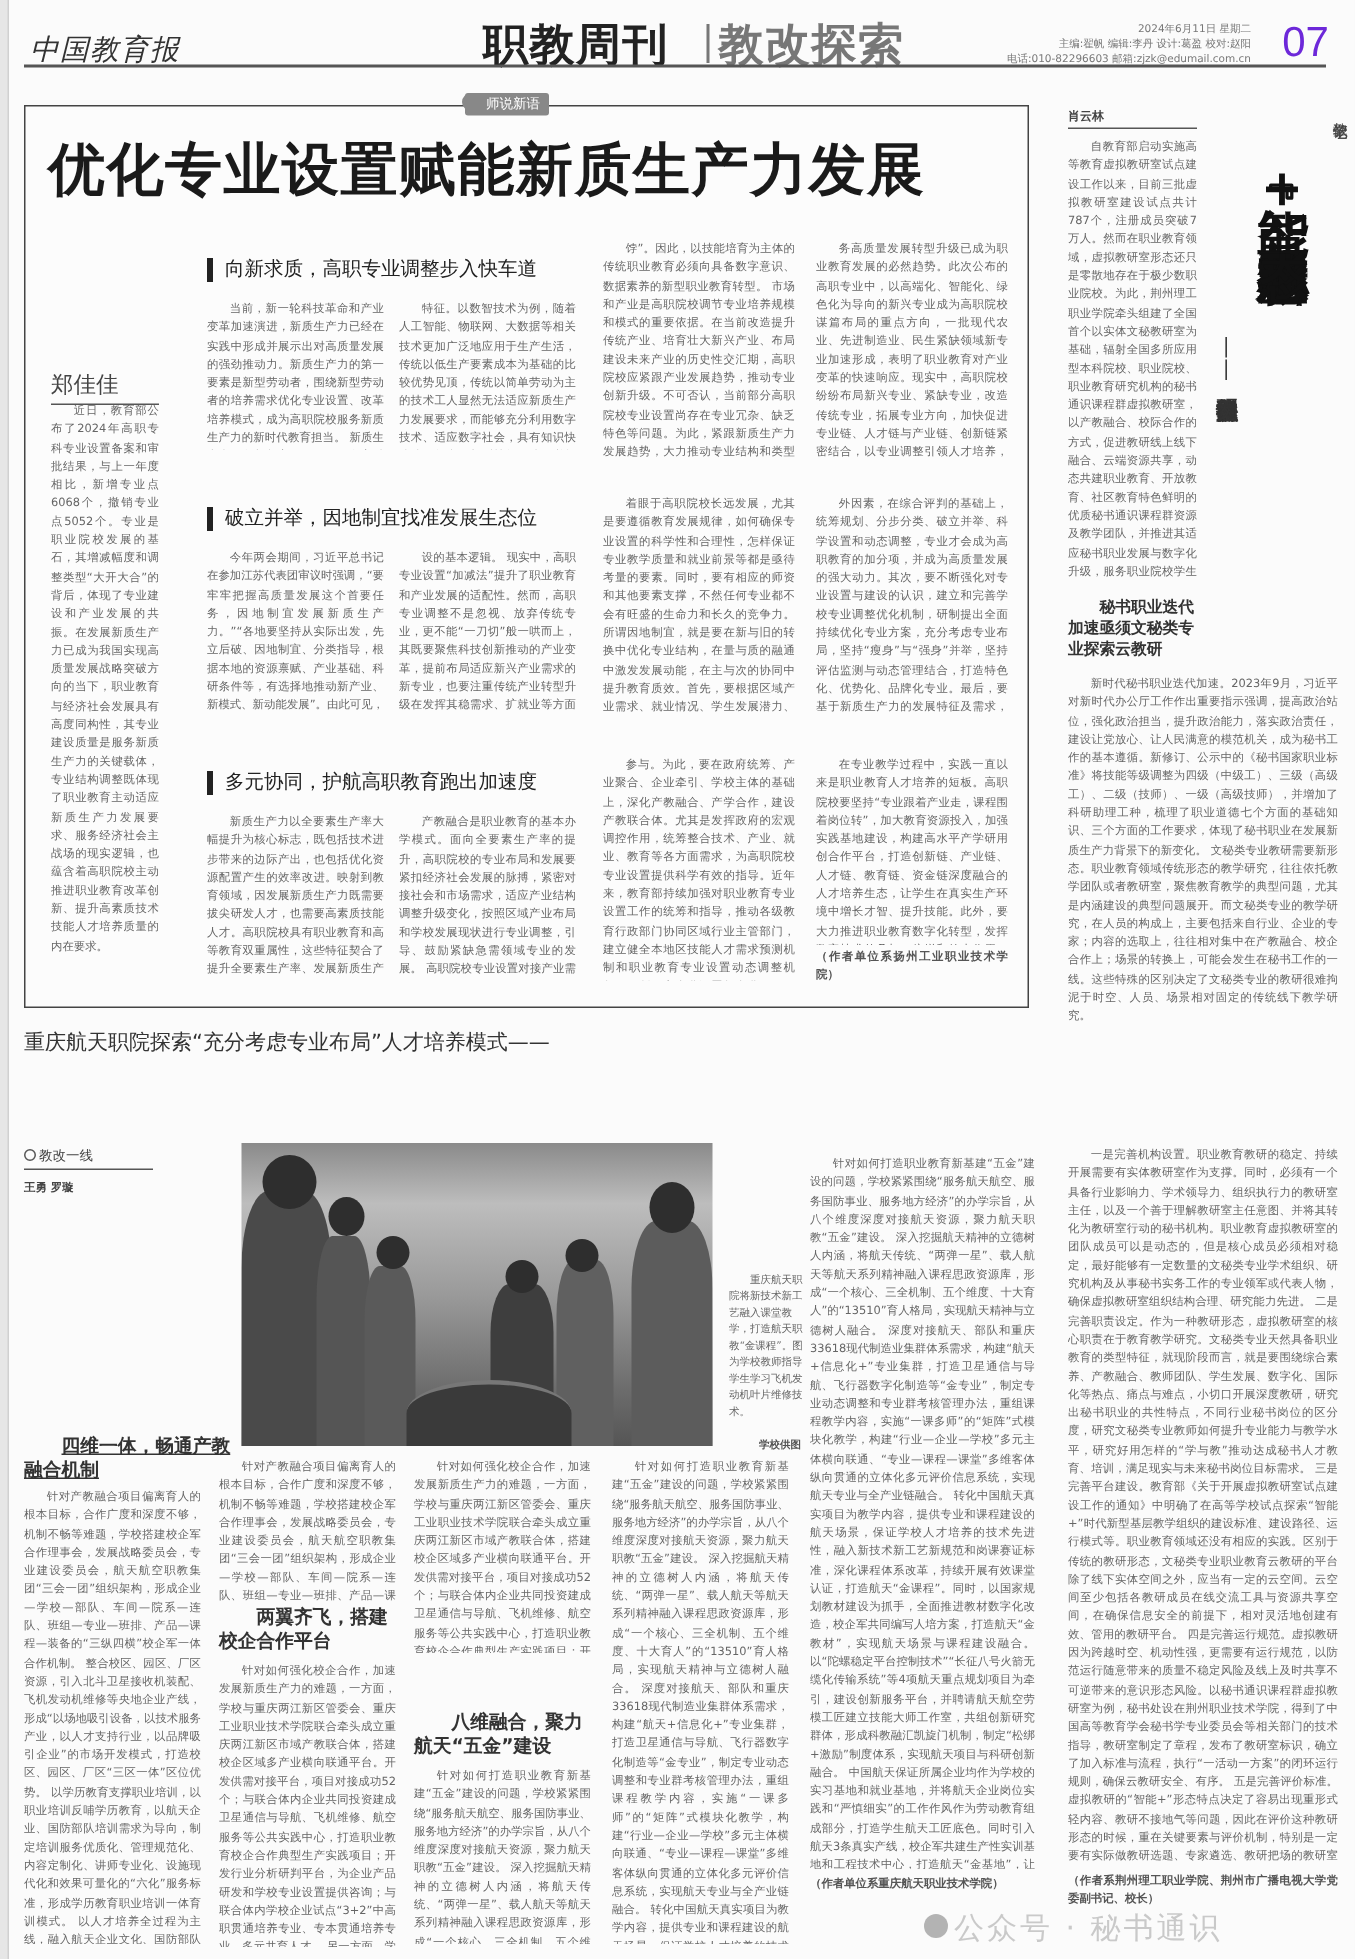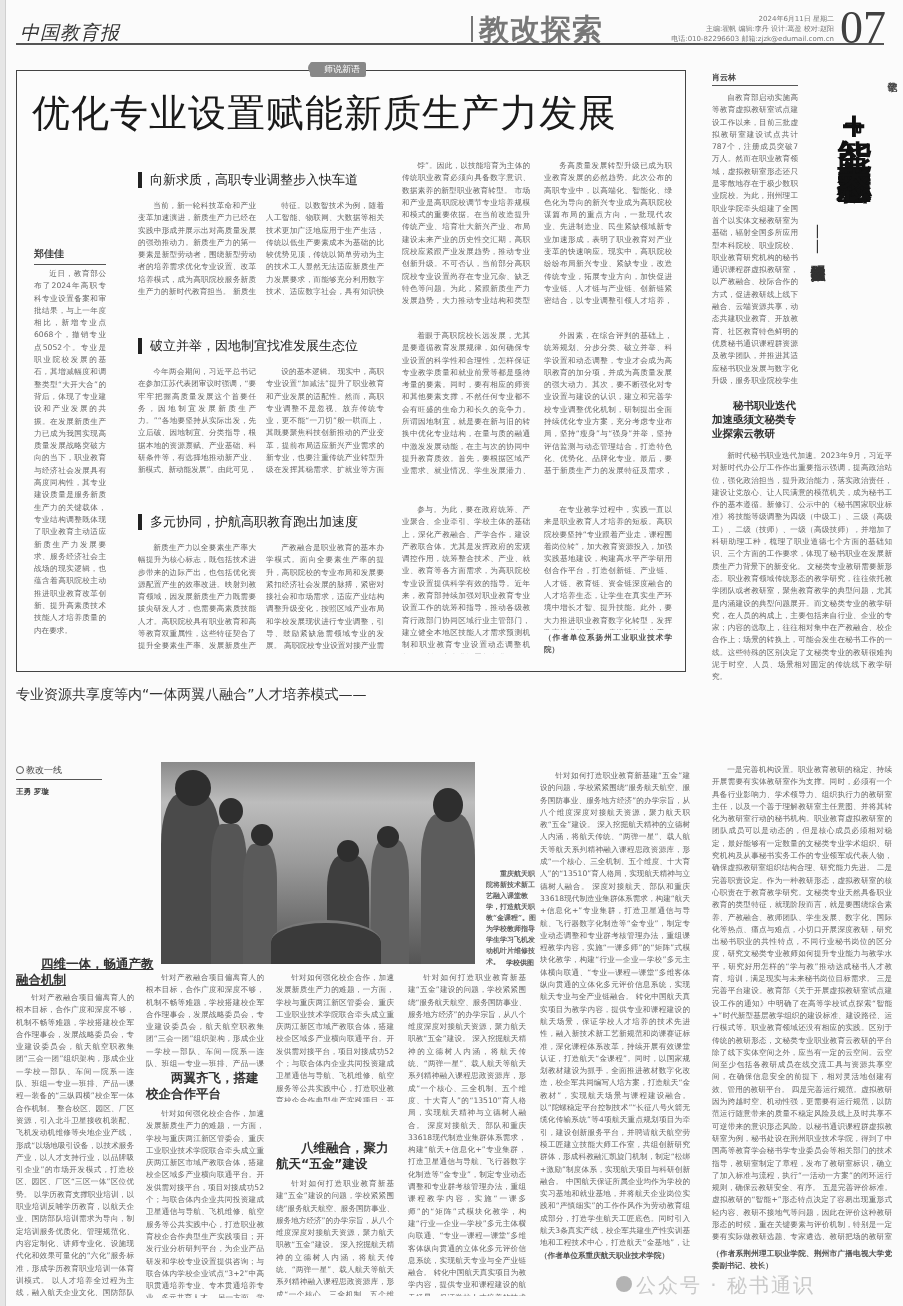--- a/index.html
+++ b/index.html
@@ -8,65 +8,66 @@
   .page { position: absolute; left: 0; top: 0; width: 903px; height: 1306px; background: #fbfbfb; }
   .left-edge { position: absolute; left: 0; top: 0; width: 6px; height: 1306px; background: #e6e6e6; border-right: 1px solid #d0d0d0; }
 
   
   .masthead { position: absolute; left: 16px; top: 8px; width: 870px; height: 36px; }
   .logo { position: absolute; left: 4px; top: 12px; font-family: "DejaVu Serif", serif; font-size: 19px; font-style: italic; color: #333; letter-spacing: 1px; }
   .section-title { position: absolute; left: 306px; top: 2px; font-size: 30px; font-weight: bold; color: #222; letter-spacing: 1px; }
   .section-sep { position: absolute; left: 455px; top: 8px; width: 2px; height: 26px; background: #777; }
   .section-sub { position: absolute; left: 463px; top: 2px; font-size: 30px; font-weight: bold; color: #777; letter-spacing: 1px; }
   .meta { position: absolute; right: 52px; top: 6px; font-size: 7px; color: #777; text-align: right; line-height: 10px; }
-  .page-no { position: absolute; right: 0; top: 0; font-size: 46px; color: #404040; font-family: Liberation Serif, serif; line-height: 40px; }
+  .page-no { position: absolute; right: 0; top: 0; font-size: 28px; color: #6d28d9; font-family: Liberation Sans, sans-serif; line-height: 40px; }
   .mast-rule { position: absolute; left: 16px; top: 43px; width: 868px; height: 2px; background: #555; }
 
   
   .box { position: absolute; left: 16px; top: 70px; width: 670px; height: 602px; border: 1.5px solid #444; background: #fcfcfc; }
   .tag { position: absolute; left: 310px; top: 62px; background: #888; color: #fff; font-size: 9px; padding: 1px 6px 1px 14px; border-radius: 2px; }
   .tag-dot { position: absolute; left: 308px; top: 62px; width: 12px; height: 12px; border-radius: 50%; background: #fff; border: 2px solid #888; }
-  .headline { position: absolute; left: 32px; top: 88px; font-size: 38px; font-weight: normal; color: #1a1a1a; letter-spacing: 1px; }
-
-  .byline { position: absolute; font-size: 10px; font-weight: bold; color: #444; border-bottom: 1.5px solid #555; padding-bottom: 3px; }
+  .headline { position: absolute; left: 32px; top: 88px; font-size: 38px; font-weight: bold; color: #1a1a1a; letter-spacing: 1px; }
+
+  .byline { position: absolute; font-size: 15px; font-weight: normal; color: #444; border-bottom: 1.5px solid #555; padding-bottom: 3px; }
   .text { position: absolute; font-size: 7.6px; line-height: 12.3px; color: #666; text-align: justify; }
   .text p { text-indent: 2em; }
   .sub-head { position: absolute; font-size: 13px; color: #222; padding-left: 8px; border-left: 4px solid #222; line-height: 16px; }
 
   
   .rc-byline { position: absolute; left: 712px; top: 72px; width: 86px; font-size: 8px; font-weight: bold; color: #444; border-bottom: 1.5px solid #555; padding-bottom: 2px; }
   .vertical-tag { position: absolute; left: 884px; top: 74px; width: 14px; font-size: 10px; color: #444; line-height: 11px; writing-mode: vertical-rl; border-left: 1px solid #555; padding-left: 1px; }
   .v-title { position: absolute; left: 832px; top: 112px; width: 44px; writing-mode: vertical-rl; font-size: 34px; font-weight: bold; color: #111; line-height: 42px; letter-spacing: 0; }
   .v-subtitle { position: absolute; left: 808px; top: 224px; width: 20px; writing-mode: vertical-rl; font-size: 15px; color: #333; line-height: 20px; }
   .rc-sub { position: absolute; font-size: 10.5px; font-weight: bold; color: #333; line-height: 14px; }
 
   
   .kicker { position: absolute; left: 16px; top: 686px; font-size: 14px; color: #333; }
   .headline2 { position: absolute; left: 14px; top: 706px; font-size: 38px; font-weight: bold; color: #1a1a1a; letter-spacing: 1px; }
   .section-label { position: absolute; left: 16px; top: 764px; width: 86px; font-size: 9px; color: #444; border-bottom: 1px solid #555; padding-bottom: 2px; }
   .section-label .q { display: inline-block; width: 8px; height: 8px; border: 1.5px solid #555; border-radius: 50%; margin-right: 2px; vertical-align: -1px; }
   .photo { position: absolute; left: 161px; top: 762px; width: 314px; height: 202px; background: linear-gradient(180deg, #8a8a8a 0%, #bdbdbd 20%, #9a9a9a 50%, #6e6e6e 80%, #555 100%); overflow: hidden; }
   .photo .person { position: absolute; bottom: 0; background: #4a4a4a; border-radius: 30% 30% 0 0; }
   .photo .head { position: absolute; border-radius: 50%; background: #2e2e2e; }
   .photo .engine { position: absolute; left: 110px; bottom: 0; width: 110px; height: 44px; border-radius: 50% 50% 0 0; background: #3a3a3a; border-top: 3px solid #777; }
-  .caption { position: absolute; left: 486px; top: 868px; width: 52px; font-family: "DejaVu Serif", serif; font-size: 7px; line-height: 11px; color: #666; text-indent: 2em; font-weight: bold; }
+  .caption { position: absolute; left: 486px; top: 848px; width: 52px; font-family: "DejaVu Serif", serif; font-size: 7px; line-height: 11px; color: #666; text-indent: 2em; }
   .credit { position: absolute; left: 506px; top: 958px; font-size: 7px; font-weight: bold; color: #555; }
   .sub-head2 { position: absolute; font-size: 12.5px; font-weight: bold; color: #333; line-height: 16px; }
 
   .watermark { position: absolute; left: 636px; top: 1272px; font-size: 20px; color: rgba(160,160,160,0.55); letter-spacing: 2px; }
   .wm-icon { position: absolute; left: 616px; top: 1276px; width: 16px; height: 16px; border-radius: 50%; background: rgba(120,120,120,0.55); }
 </style>
 </head>
 <body>
 
 <div class="page">
   <div class="left-edge"></div>
 
   <div class="masthead">
     <div class="logo">中国教育报</div>
+    <div class="section-title">职教周刊</div>
     <div class="section-sep"></div>
     <div class="section-sub">教改探索</div>
     <div class="meta">
       <div>2024年6月11日 星期二</div>
       <div>主编:翟帆 编辑:李丹 设计:葛盈 校对:赵阳</div>
       <div>电话:010-82296603 邮箱:zjzk@edumail.com.cn</div>
     </div>
     <div class="page-no">07</div>
   </div>
   <div class="mast-rule"></div>
@@ -143,21 +144,21 @@
     </div>
   <div class="text" style="left:712px;top:764px;width:180px;height:480px;overflow:hidden;">
       <p>一是完善机构设置。职业教育教研的稳定、持续开展需要有实体教研室作为支撑。同时，必须有一个具备行业影响力、学术领导力、组织执行力的教研室主任，以及一个善于理解教研室主任意图、并将其转化为教研室行动的秘书机构。职业教育虚拟教研室的团队成员可以是动态的，但是核心成员必须相对稳定，最好能够有一定数量的文秘类专业学术组织、研究机构及从事秘书实务工作的专业领军或代表人物，确保虚拟教研室组织结构合理、研究能力先进。
 二是完善职责设定。作为一种教研形态，虚拟教研室的核心职责在于教育教学研究。文秘类专业天然具备职业教育的类型特征，就现阶段而言，就是要围绕综合素养、产教融合、教师团队、学生发展、数字化、国际化等热点、痛点与难点，小切口开展深度教研，研究出秘书职业的共性特点，不同行业秘书岗位的区分度，研究文秘类专业教师如何提升专业能力与教学水平，研究好用怎样的“学与教”推动达成秘书人才教育、培训，满足现实与未来秘书岗位目标需求。
 三是完善平台建设。教育部《关于开展虚拟教研室试点建设工作的通知》中明确了在高等学校试点探索“智能+”时代新型基层教学组织的建设标准、建设路径、运行模式等。职业教育领域还没有相应的实践。区别于传统的教研形态，文秘类专业职业教育云教研的平台除了线下实体空间之外，应当有一定的云空间。云空间至少包括各教研成员在线交流工具与资源共享空间，在确保信息安全的前提下，相对灵活地创建有效、管用的教研平台。
 四是完善运行规范。虚拟教研因为跨越时空、机动性强，更需要有运行规范，以防范运行随意带来的质量不稳定风险及线上及时共享不可逆带来的意识形态风险。以秘书通识课程群虚拟教研室为例，秘书处设在荆州职业技术学院，得到了中国高等教育学会秘书学专业委员会等相关部门的技术指导，教研室制定了章程，发布了教研室标识，确立了加入标准与流程，执行“一活动一方案”的闭环运行规则，确保云教研安全、有序。
 五是完善评价标准。虚拟教研的“智能+”形态特点决定了容易出现重形式轻内容、教研不接地气等问题，因此在评价这种教研形态的时候，重在关键要素与评价机制，特别是一定要有实际做教研选题、专家遴选、教研把场的教研室主任，一定要有作为云教研底盘的实体教研室和务实高效的秘书处，一定要有概述性和拓展性的教学研究呈现。文秘类专业教师是最主要的评价者，相关学生是最主要的受益者，以线上线下融合的方式研究什么、研究出了什么、解决了什么问题，是对虚拟教研室最核心的评价指标。</p>
     </div>
   <div class="text" style="left:712px;top:1248px;width:180px;font-weight:bold;color:#555;">（作者系荆州理工职业学院、荆州市广播电视大学党委副书记、校长）</div>
 
-  <div class="kicker">专业资源共享度等内“一体两翼八融合”人才培养模式——</div>
+  <div class="kicker">重庆航天职院探索“充分考虑专业布局”人才培养模式——</div>
   <div class="section-label"><span class="q"></span><span>教改一线</span></div>
   <div class="text" style="left:16px;top:786px;width:140px;font-weight:bold;color:#444;">王勇 罗璇</div>
 
   <div class="photo">
     <div class="person" style="left:0;width:60px;height:170px;"></div>
     <div class="head" style="left:14px;top:8px;width:36px;height:36px;"></div>
     <div class="person" style="left:50px;width:36px;height:140px;background:#555;"></div>
     <div class="head" style="left:58px;top:36px;width:24px;height:26px;"></div>
     <div class="person" style="left:82px;width:34px;height:120px;background:#5a5a5a;"></div>
     <div class="head" style="left:90px;top:62px;width:22px;height:22px;"></div>

